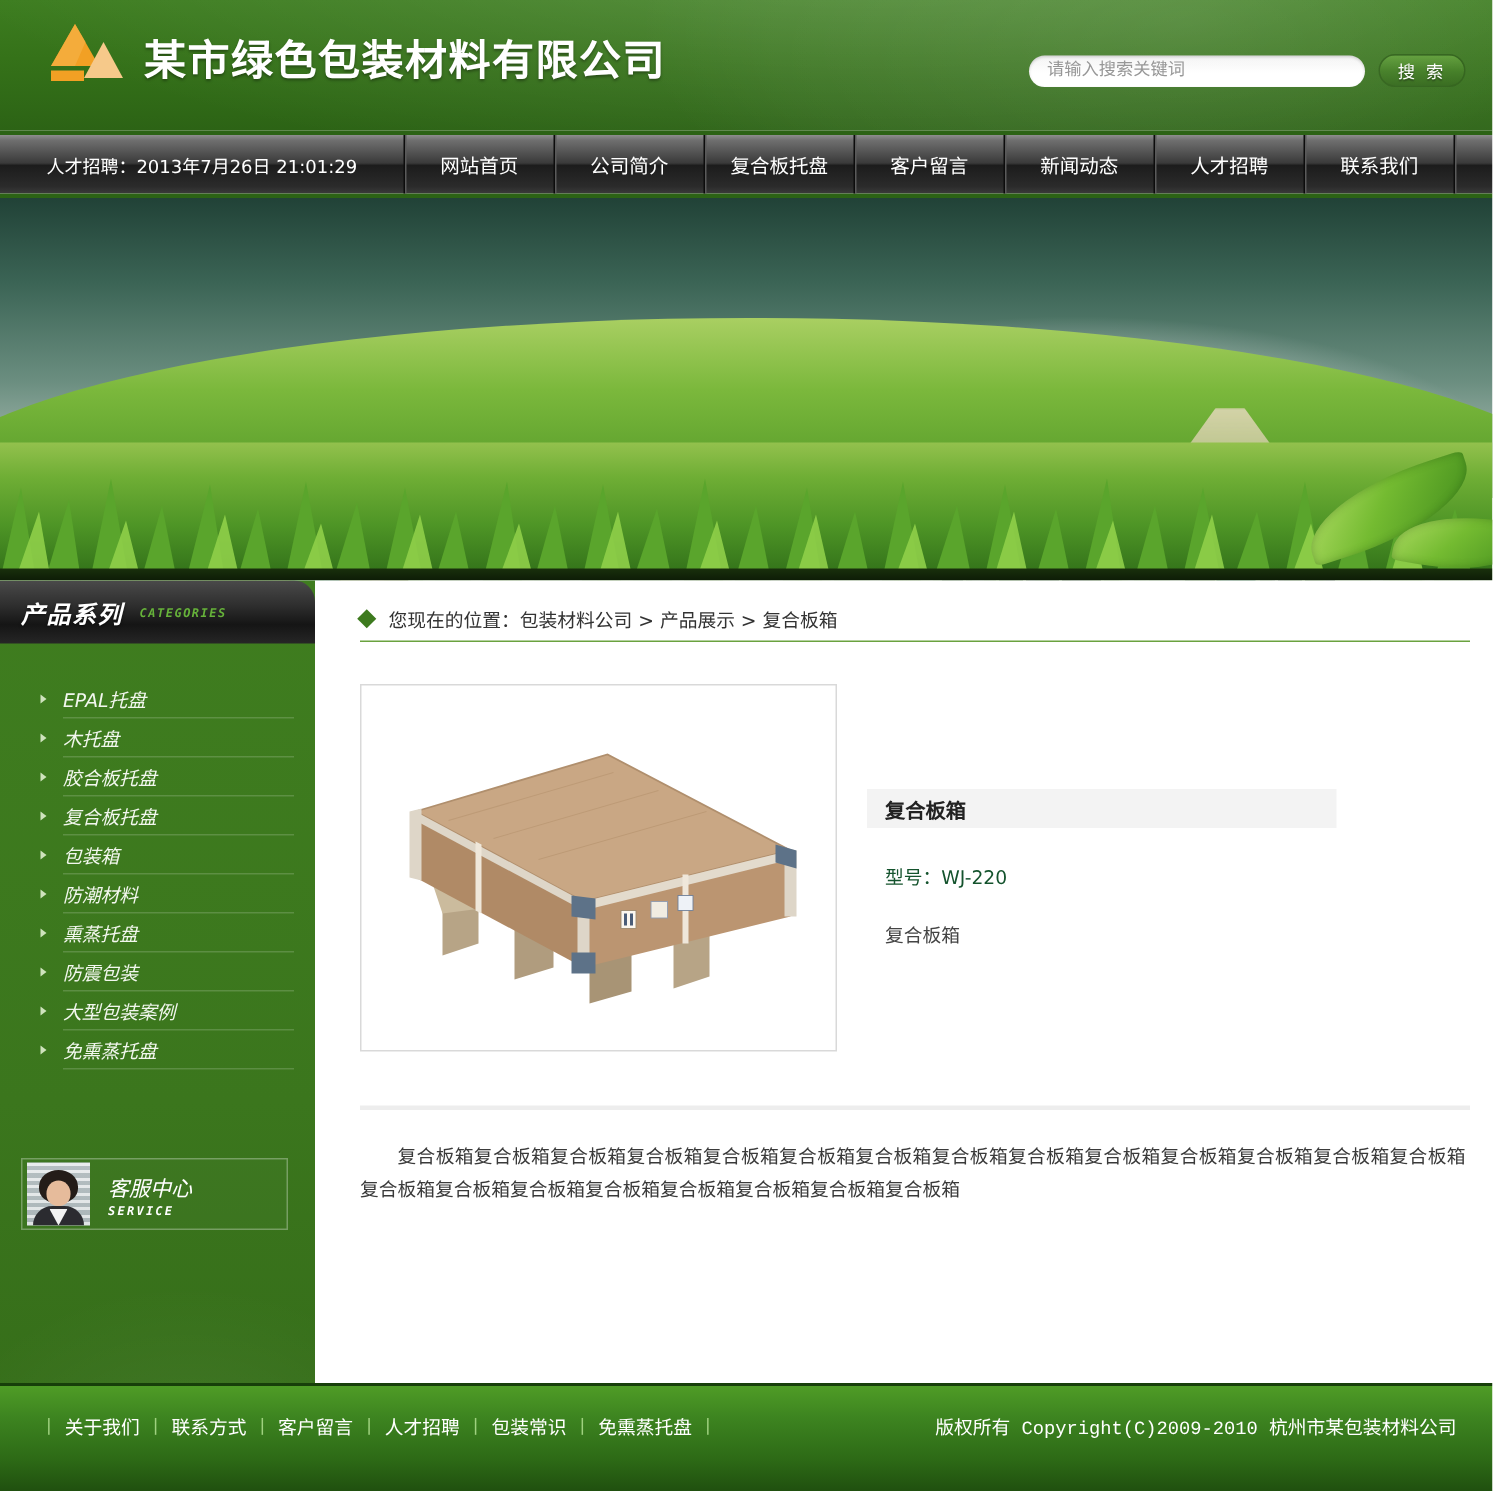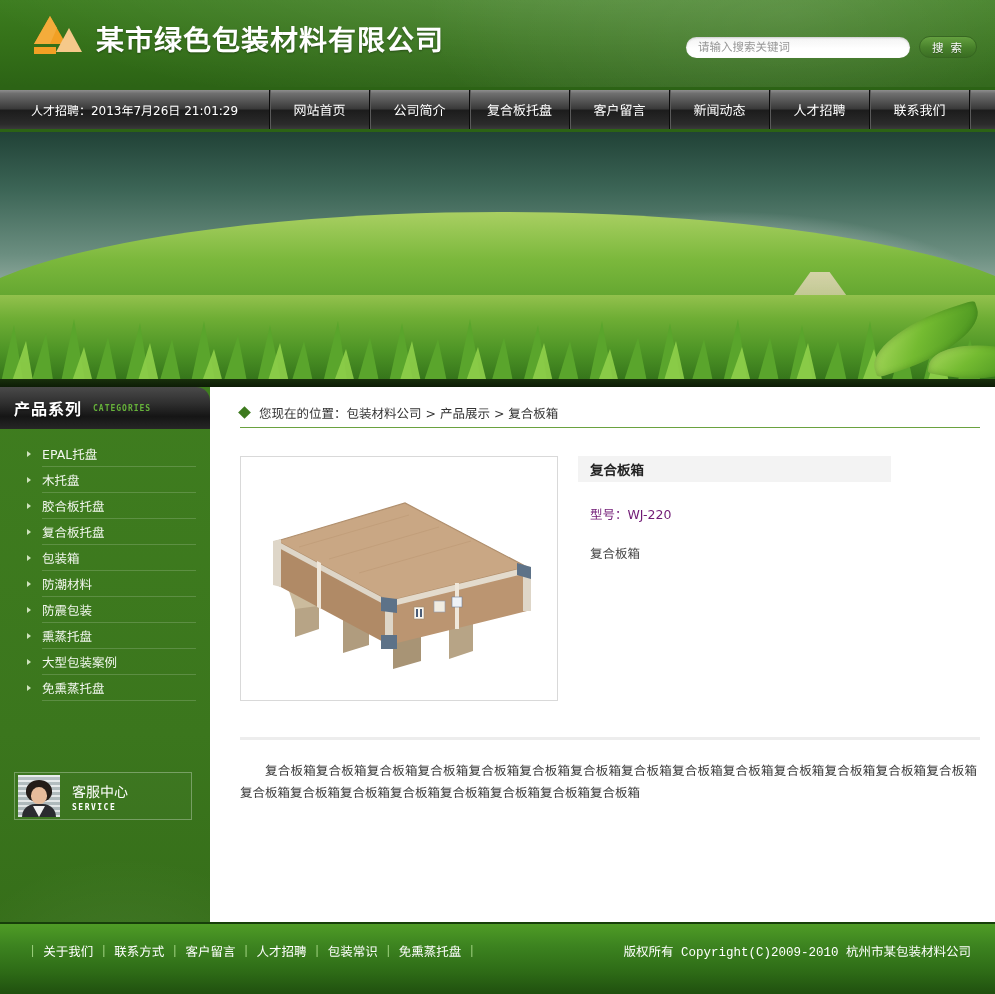--- a/index.html
+++ b/index.html
@@ -238,20 +238,21 @@
   }
 
   .sidebar {
     position: absolute;
     left: 0; top: 0;
     width: 210px;
     height: 578px;
     background: linear-gradient(180deg,#3f7d1f 0%, #3b761d 60%, #356d19 100%);
     border-radius: 0 0 10px 0;
     overflow: hidden;
+    font-style: italic;
   }
   .sidebar::after {
     content:"";
     position:absolute; left:-40px; bottom:-120px; width: 330px; height: 230px;
     border-radius: 50%;
     background: radial-gradient(ellipse at center, rgba(255,255,255,0.06) 0%, rgba(255,255,255,0) 70%);
   }
   .sidebar-head {
     position: relative;
     height: 42px;
@@ -271,21 +272,21 @@
     font-family: "DejaVu Sans", "Liberation Sans", sans-serif;
   }
   .sidebar-head-en {
     color: #66b23a;
     font-size: 8px;
     font-weight: bold;
     letter-spacing: 1px;
     font-family: "DejaVu Sans Mono", "Liberation Mono", monospace;
   }
 
-  .cat-list { list-style: none; padding: 12px 0 0 0; margin: 0; }
+  .cat-list { list-style: none; padding: 24px 0 0 0; margin: 0; }
   .cat-item {
     position: relative;
     height: 26px;
     margin: 0 14px 0 42px;
     display: flex;
     align-items: center;
     border-bottom: 1px solid rgba(255,255,255,0.17);
     cursor: pointer;
   }
   .cat-arrow {
@@ -360,20 +361,21 @@
     height: 1px;
     background: #6aa23f;
     width: 740px;
     margin-top: 2px;
   }
 
   .product-row {
     display: flex;
     gap: 20px;
     margin-top: 28px;
+    align-items: center;
   }
   .product-figure {
     width: 318px; height: 245px;
     border: 1px solid #d9d9d9;
     background: #ffffff;
     position: relative;
     overflow: hidden;
     flex: 0 0 318px;
   }
   .crate { position:absolute; left:18px; top:22px; width: 282px; height: 200px; }
@@ -389,21 +391,21 @@
   .product-title {
     font-size: 13.5px;
     font-weight: bold;
     color: #222;
     font-family: "DejaVu Sans","Liberation Sans",sans-serif;
   }
   .product-model {
     margin-top: 22px;
     padding-left: 12px;
     font-size: 12.5px;
-    color: #701a75;
+    color: #14532d;
     font-family: "DejaVu Sans","Liberation Sans",sans-serif;
   }
   .product-sub {
     margin-top: 20px;
     padding-left: 12px;
     font-size: 12.5px;
     color: #444;
     font-family: "DejaVu Sans","Liberation Sans",sans-serif;
   }
 
@@ -645,25 +647,25 @@
         <li class="cat-item">
           <span class="cat-arrow"></span>
           <span class="cat-label">包装箱</span>
         </li>
         <li class="cat-item">
           <span class="cat-arrow"></span>
           <span class="cat-label">防潮材料</span>
         </li>
         <li class="cat-item">
           <span class="cat-arrow"></span>
+          <span class="cat-label">熏蒸托盘</span>
+        </li>
+        <li class="cat-item">
+          <span class="cat-arrow"></span>
           <span class="cat-label">防震包装</span>
-        </li>
-        <li class="cat-item">
-          <span class="cat-arrow"></span>
-          <span class="cat-label">熏蒸托盘</span>
         </li>
         <li class="cat-item">
           <span class="cat-arrow"></span>
           <span class="cat-label">大型包装案例</span>
         </li>
         <li class="cat-item">
           <span class="cat-arrow"></span>
           <span class="cat-label">免熏蒸托盘</span>
         </li>
       </ul>

